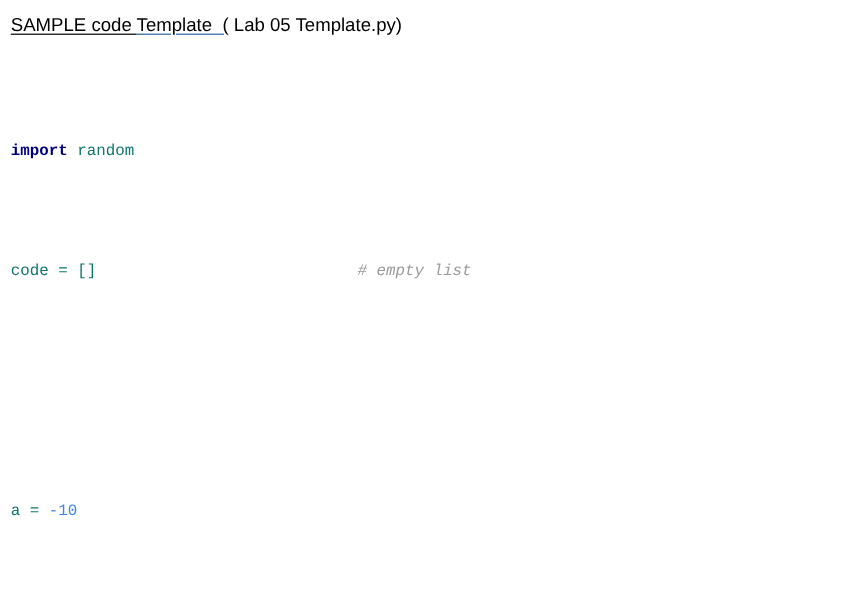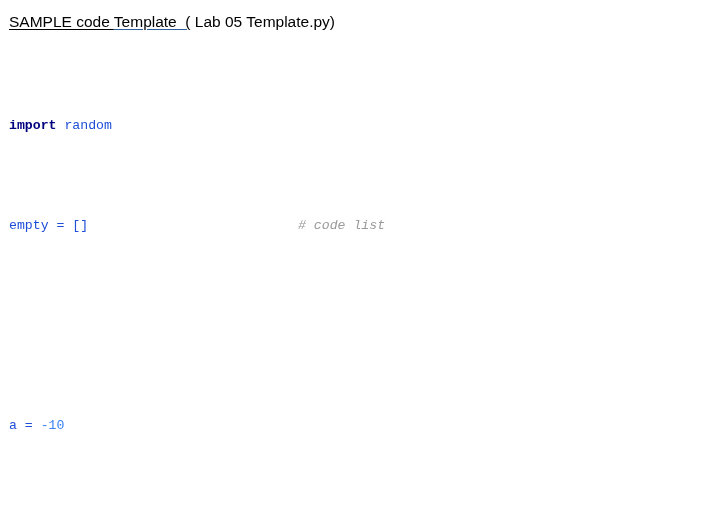--- a/index.html
+++ b/index.html
@@ -65,21 +65,21 @@
     white-space: pre;
     position: relative;
   }
   .line.blank {
     height: 20px;
   }
 
   
   .kw       { color: #00007f; font-weight: bold; text-align: center; }
   .num      { color: #3b82f6; }
-  .plain    { color: #1d4ed8; }
+  .plain    { color: #0f766e; }
   .cmt      { color: #9a9a9a; font-style: italic; }
 
   
   .cmt-col {
     position: absolute;
     left: 289px;
     top: 0;
     white-space: pre;
   }
 </style>
@@ -89,21 +89,21 @@
 <div id="doc">
 
   <div class="title-line"><span class="title-seg-a">SAMPLE code </span><span class="title-seg-b">Template  (</span><span class="title-seg-c"> Lab 05 Template.py)</span></div>
 
   <div id="code">
 
     
     <div class="line"><span class="kw">import</span><span class="plain"> random</span></div>
 
     
-    <div class="line"><span class="plain">empty = []</span><span class="cmt cmt-col"># code list</span></div>
+    <div class="line"><span class="plain">code = []</span><span class="cmt cmt-col"># empty list</span></div>
 
     
     <div class="line blank"></div>
 
     
     <div class="line"><span class="plain">a = </span><span class="num">-10</span></div>
 
     
     
 

